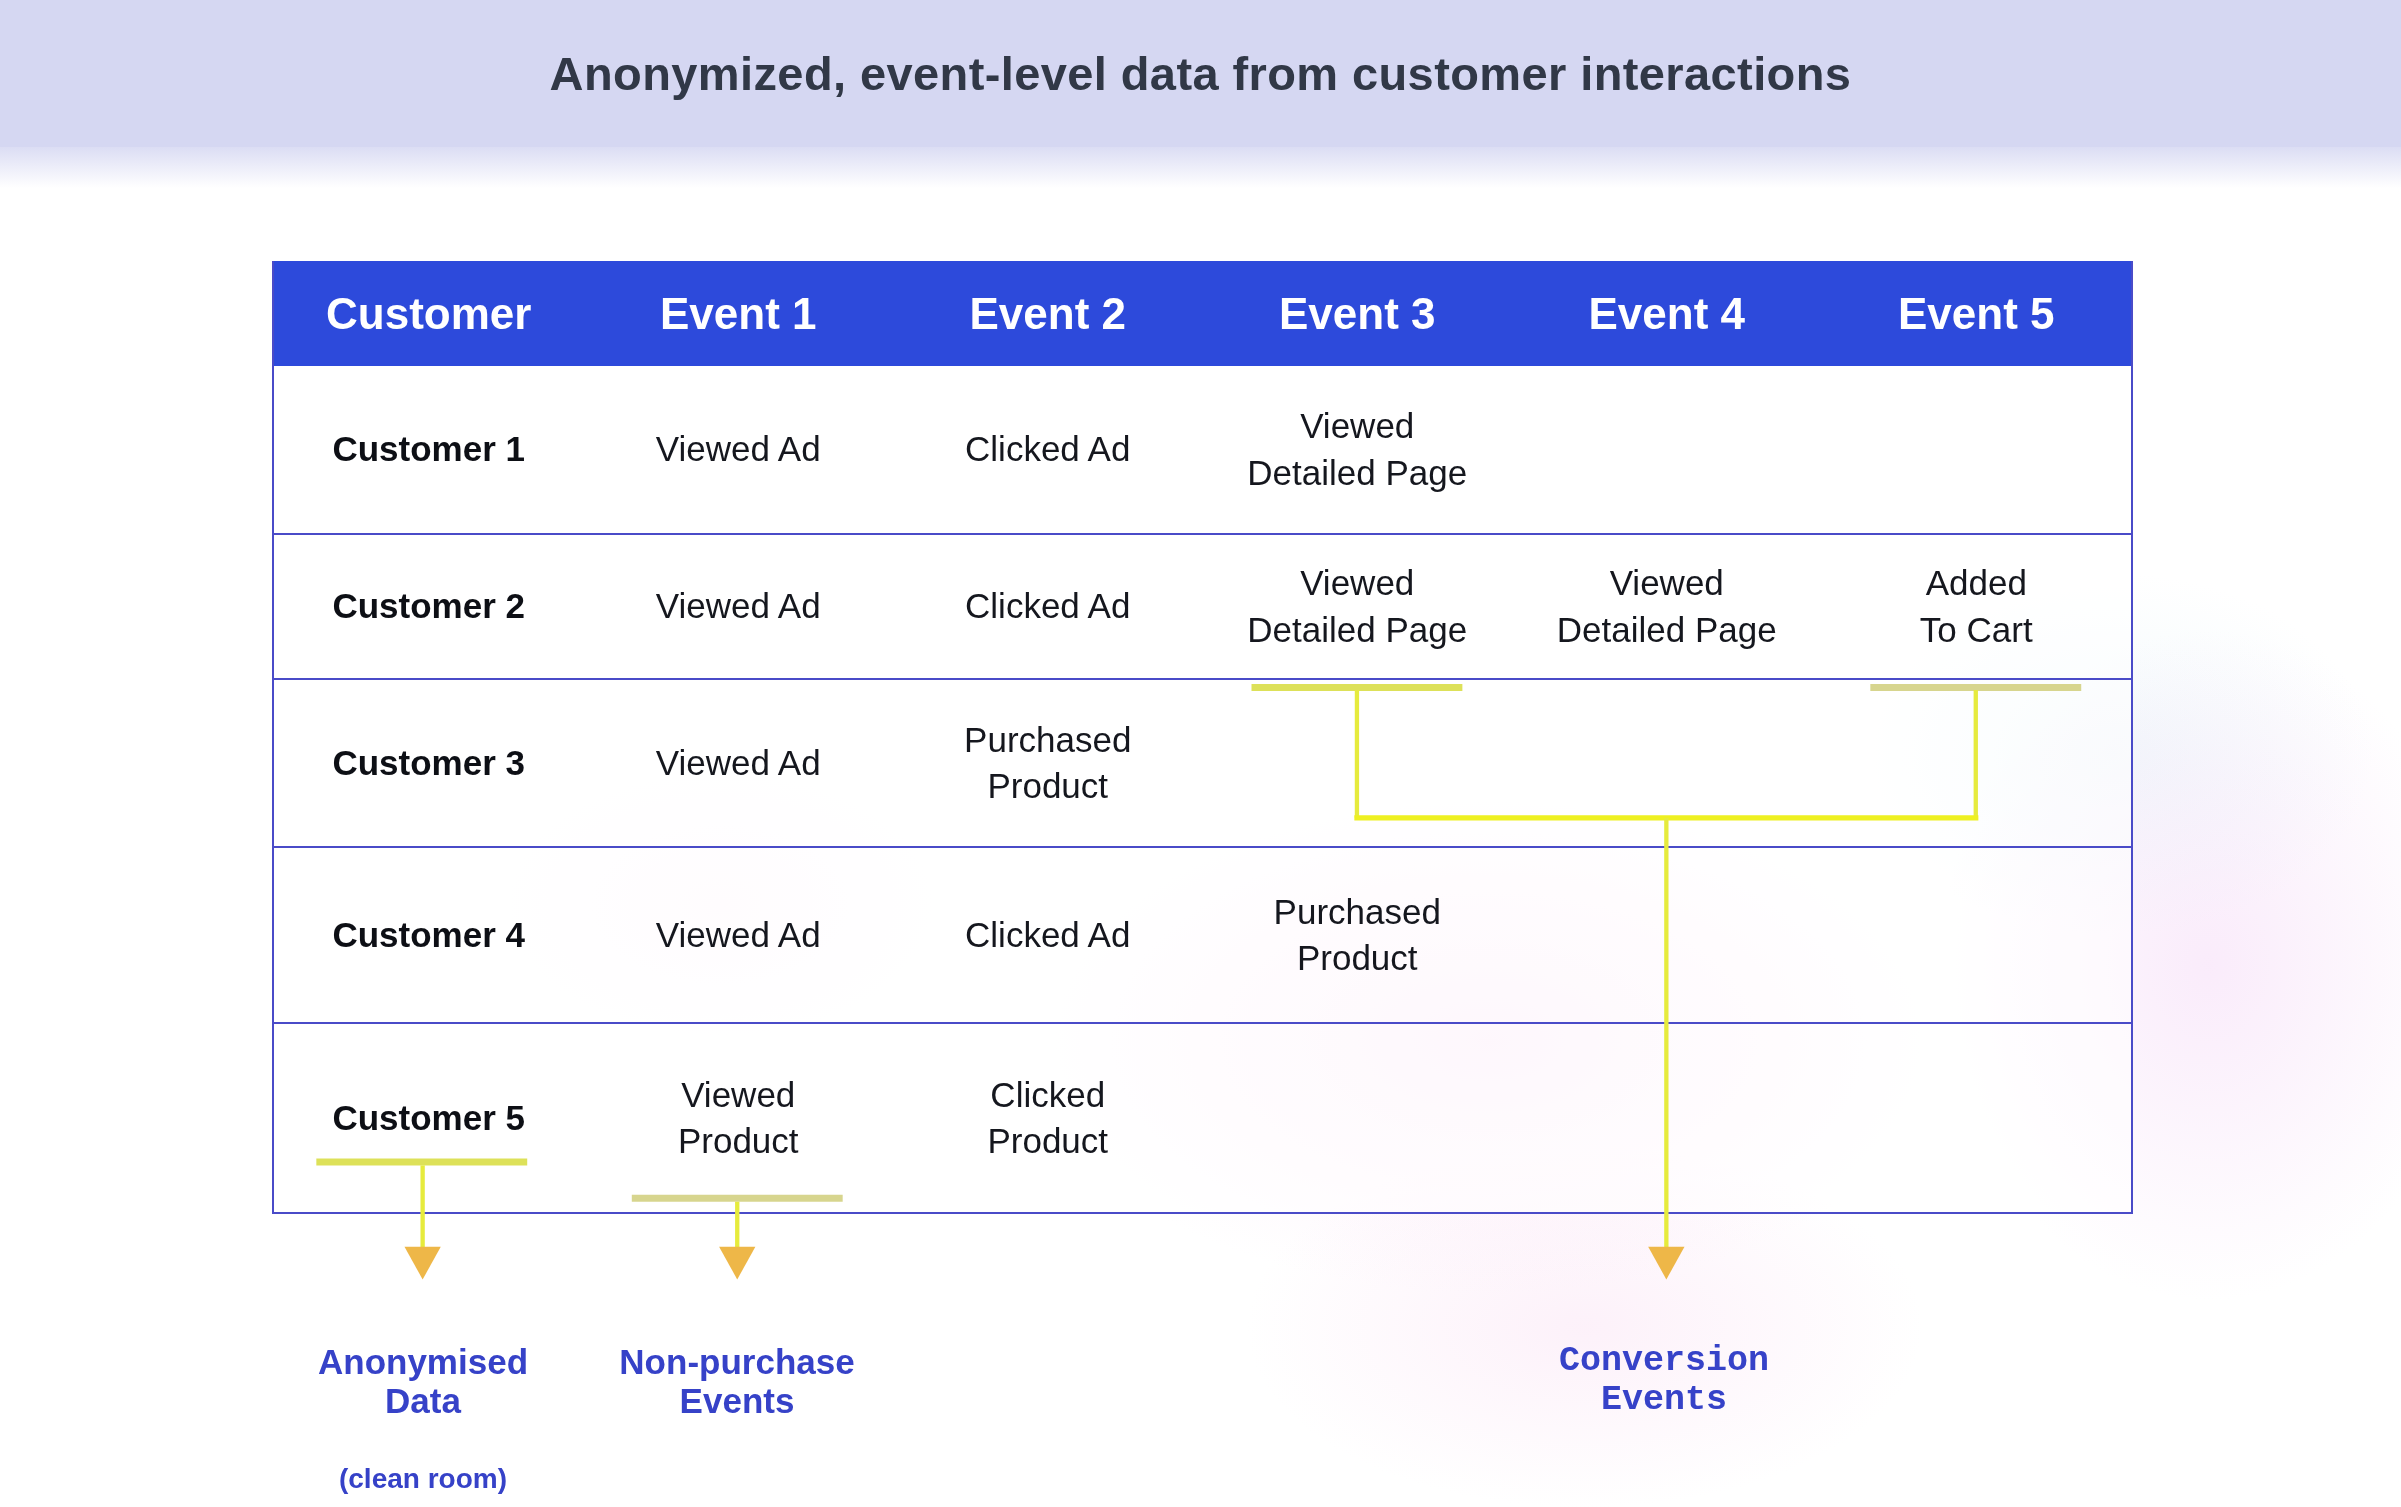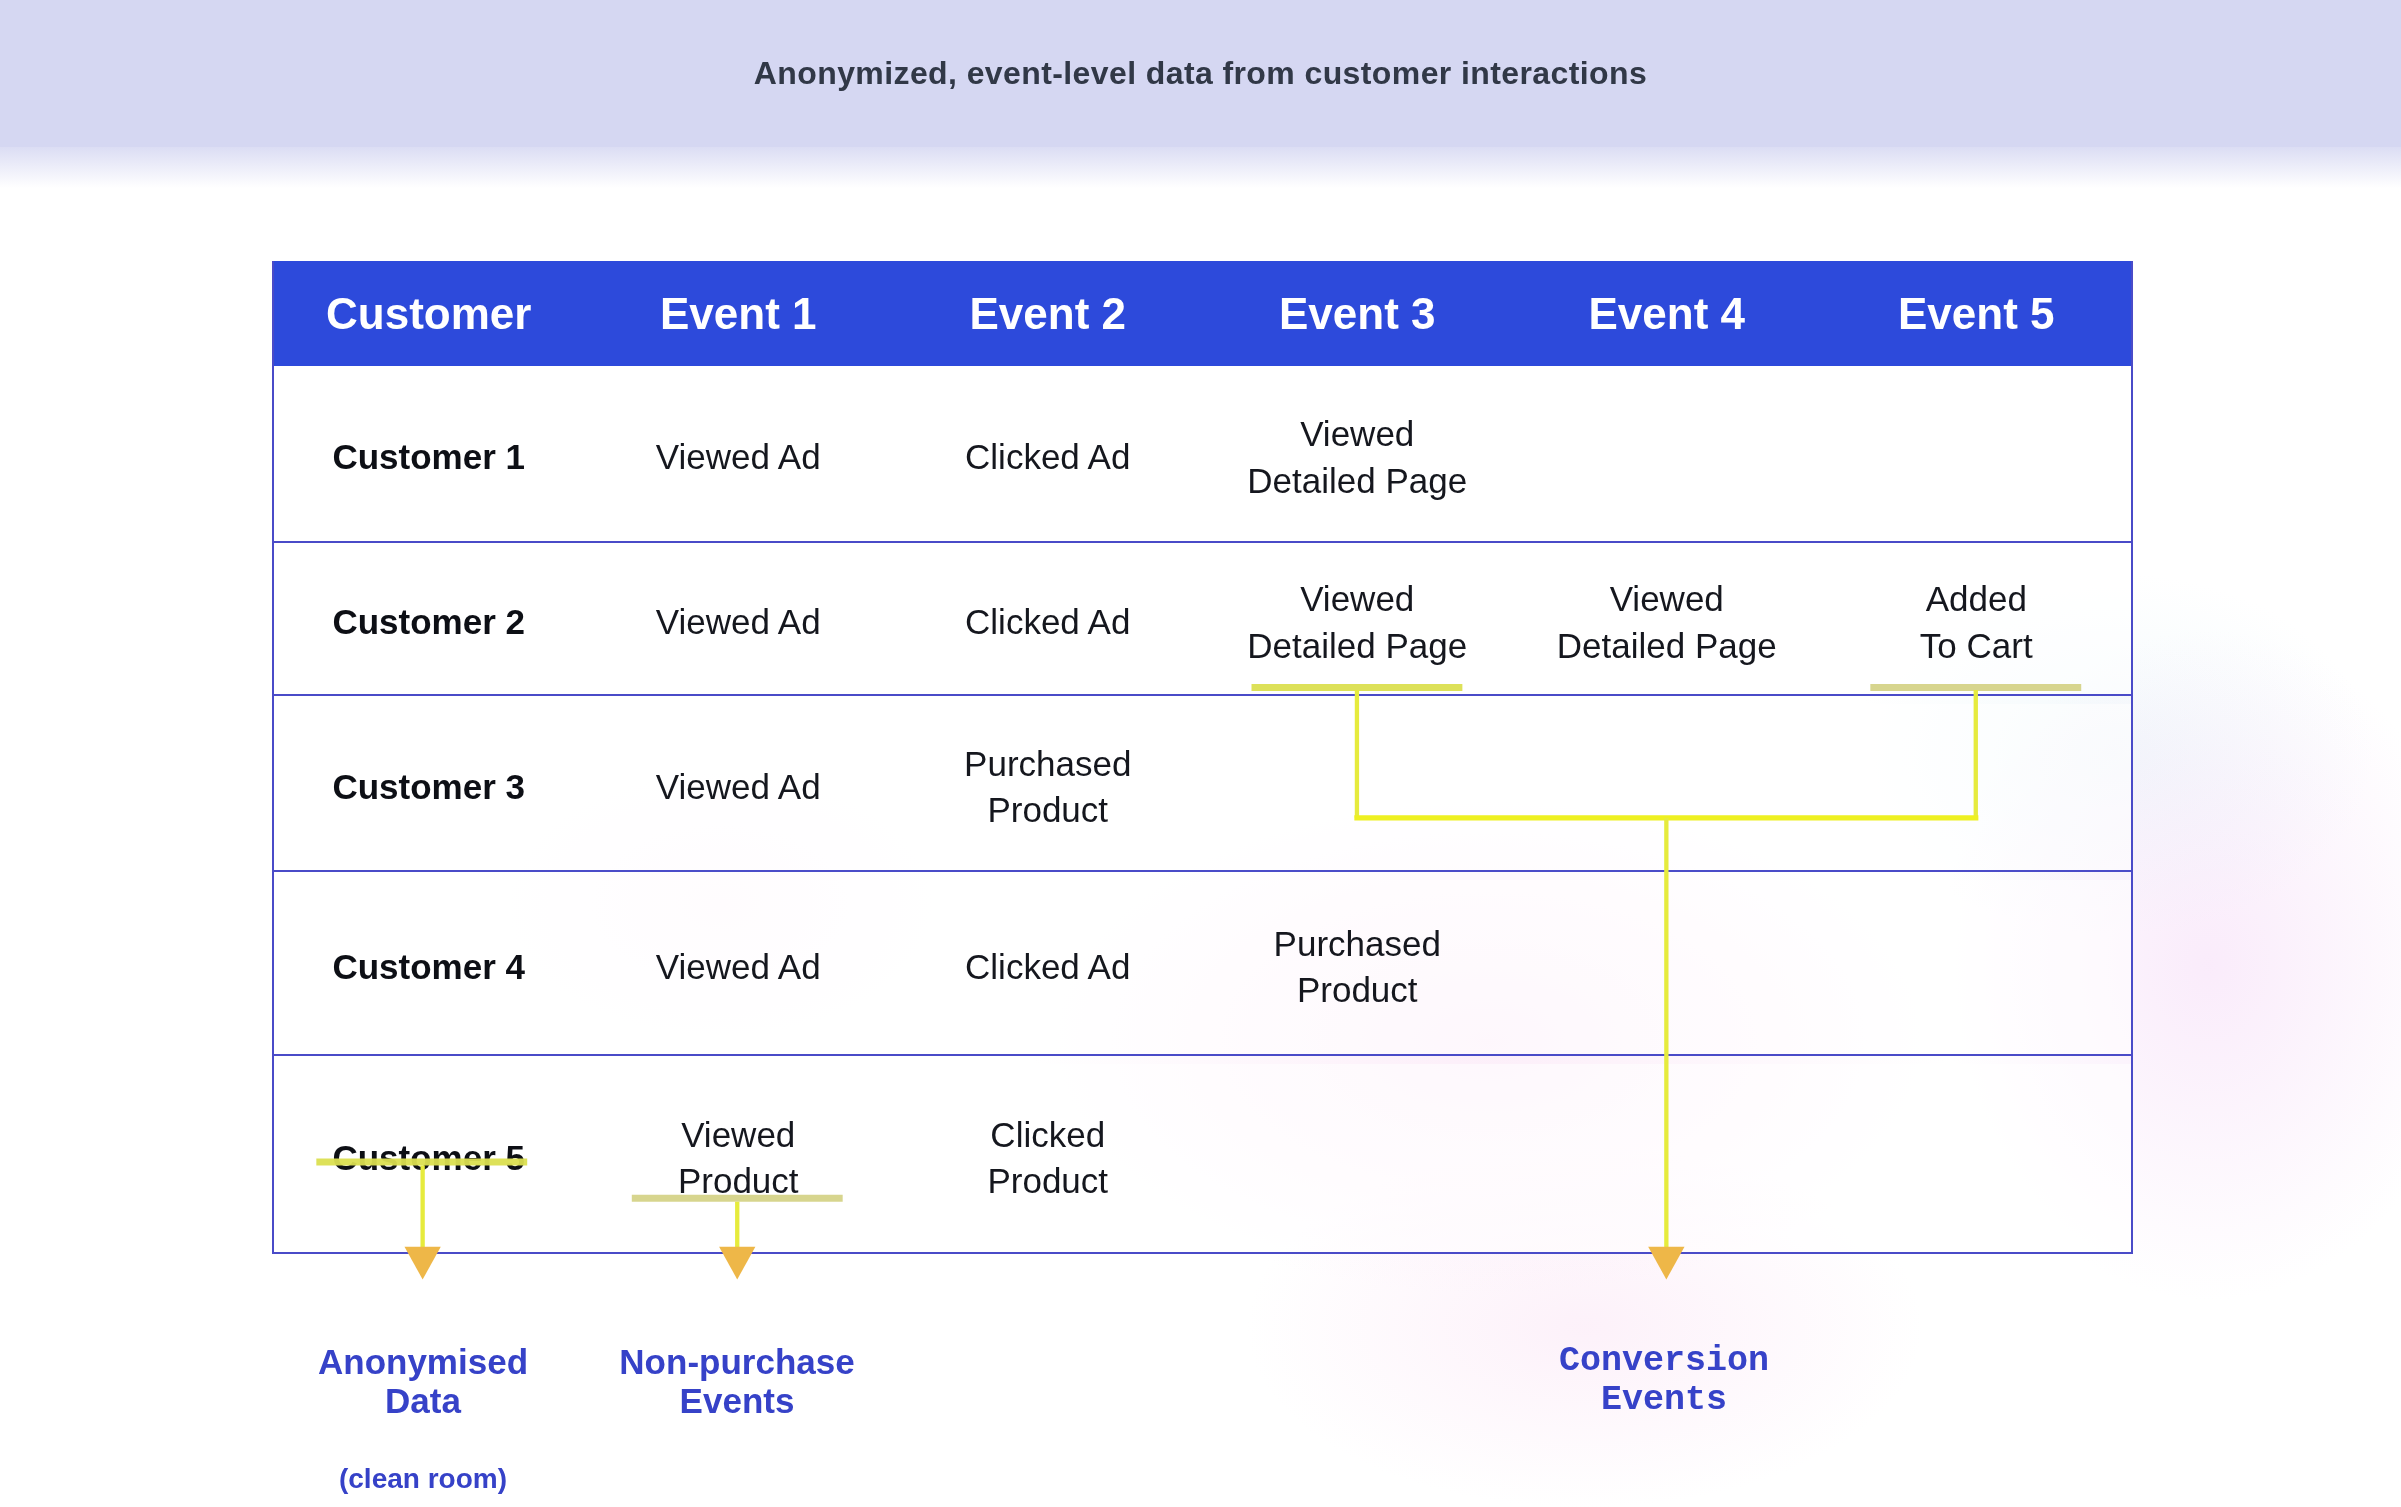--- a/index.html
+++ b/index.html
@@ -25,21 +25,21 @@
     background:var(--title-band-bg,#d5d7f2);
     z-index:1;
   }
   .title-band::after{
     content:"";position:absolute;left:0;top:147px;width:100%;height:41px;
     background:linear-gradient(to bottom, rgba(213,215,242,0.85), rgba(213,215,242,0));
   }
   .page-title{
     margin:0;width:100%;height:147px;
     display:flex;align-items:center;justify-content:center;
-    font-size:32px;font-weight:700;letter-spacing:0.4px;
+    font-size:47px;font-weight:700;letter-spacing:0.4px;
     color:var(--title-text,#313847);
   }
   
   .events-table{
     position:absolute;left:272px;top:261px;width:1861px;z-index:2;
     border-left:2.6px solid var(--table-border,#4a4bc8);
     border-right:2.6px solid var(--table-border,#4a4bc8);
     border-bottom:2.6px solid var(--table-border,#4a4bc8);
     box-sizing:border-box;
   }
@@ -49,21 +49,20 @@
   }
   .th{
     display:flex;align-items:center;justify-content:center;
     color:#ffffff;font-size:44px;font-weight:700;
   }
   .trow{
     display:grid;grid-template-columns:repeat(6,1fr);
     background:rgba(255,255,255,0.55);
     border-bottom:2.6px solid var(--table-border,#4a4bc8);
     box-sizing:border-box;
-    margin-top:8px;
   }
   .trow:last-child{border-bottom:none;}
   .r1{height:169px}.r2{height:145px}.r3{height:168px}.r4{height:176px}.r5{height:188px}
   .td{
     display:flex;align-items:center;justify-content:center;text-align:center;
     font-size:35px;color:#15171e;line-height:1.32;white-space:pre-line;
   }
   .td.customer{font-weight:700;color:#0d0f15;}
   
   .overlay{position:absolute;left:0;top:0;z-index:3;pointer-events:none;}

